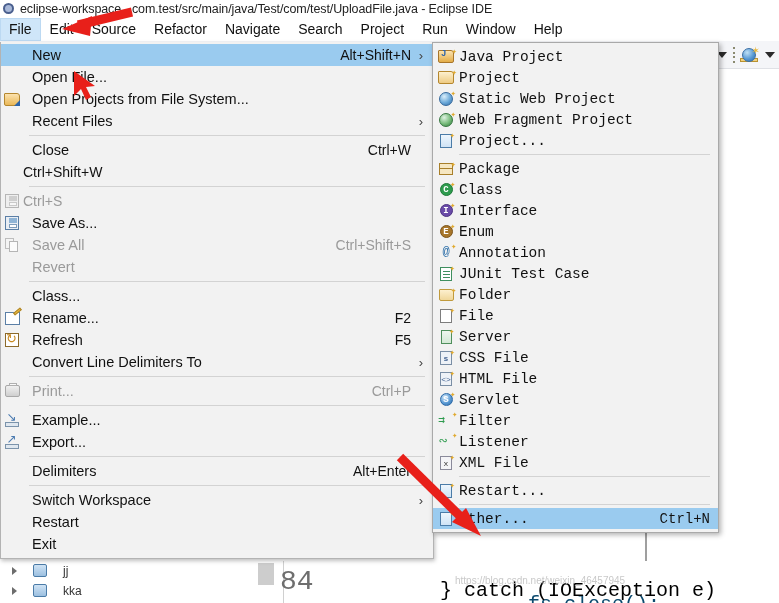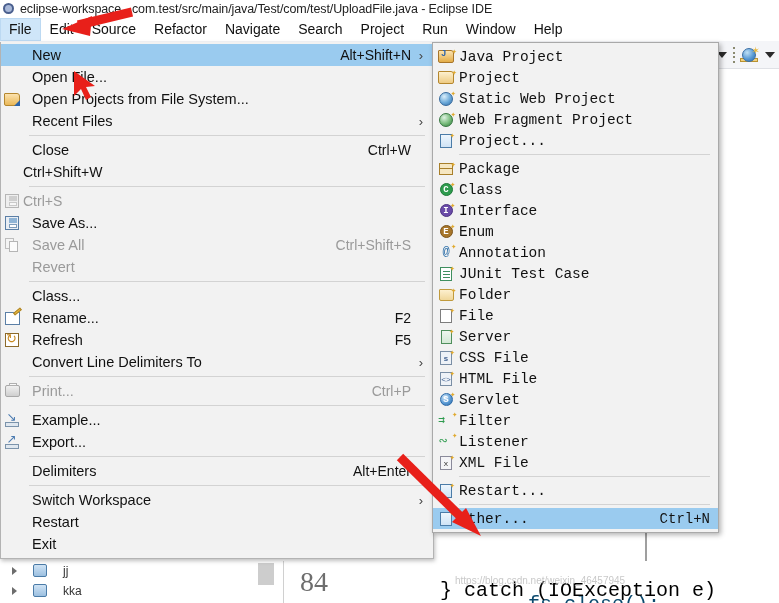--- a/index.html
+++ b/index.html
@@ -209,22 +209,22 @@
     background: #cdcdcd;
   }
   #ruler-v {
     position: absolute;
     left: 283px; top: 561px;
     width: 1px; height: 42px;
     background: #d0d0d0;
   }
   #line-num {
     position: absolute;
-    left: 300px; top: 566px;
-    font-family: Liberation Serif, serif;
+    left: 280px; top: 566px;
+    font-family: Liberation Mono, monospace;
     font-size: 28px;
     color: #6e6e6e;
   }
 
   
   #file-menu {
     position: absolute;
     left: 0; top: 42px;
     width: 434px;
     background: #f2f2f2;

